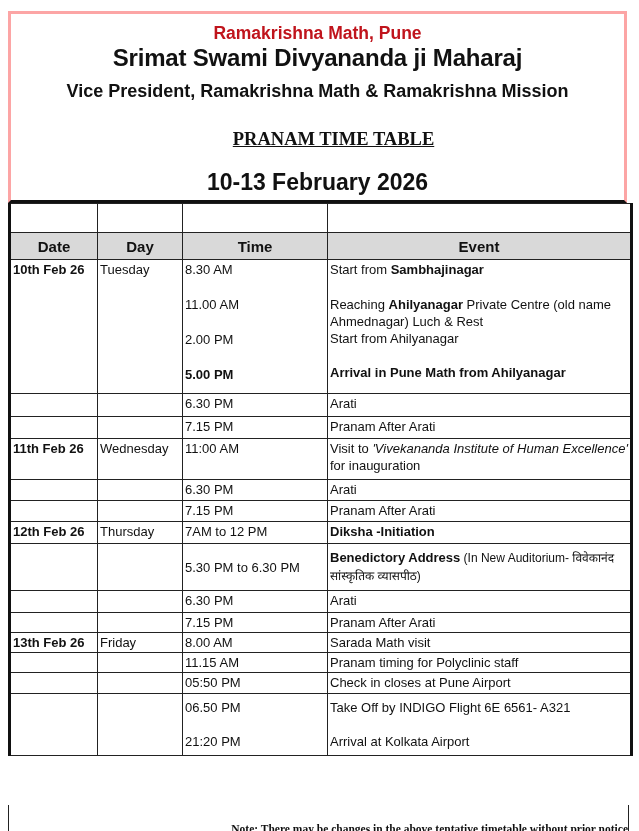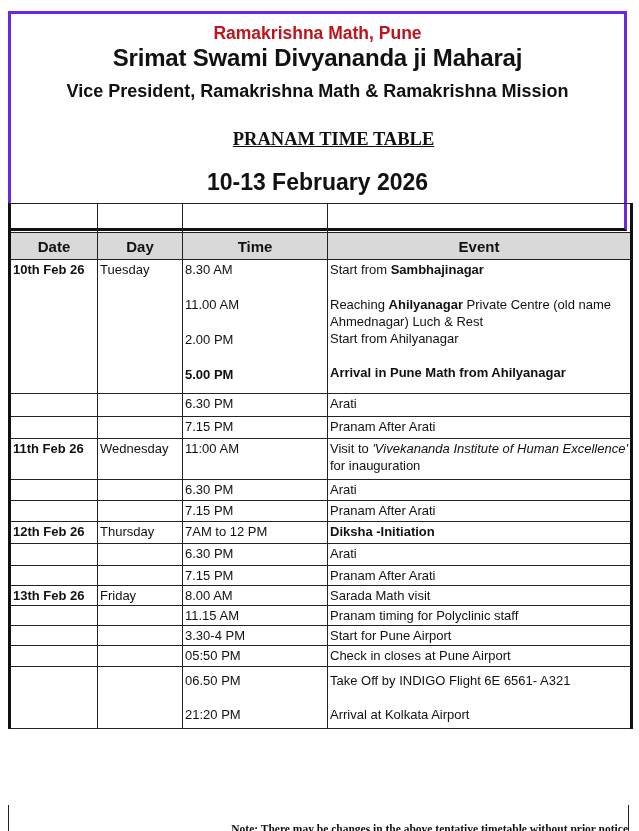--- a/index.html
+++ b/index.html
@@ -1,17 +1,17 @@
 <!DOCTYPE html>
 <html><head>
 <meta charset="utf-8">
 <style>
   html, body { margin: 0; padding: 0; background: #ffffff; }
   body { width: 639px; height: 831px; position: relative; overflow: hidden; font-family: "Liberation Sans", sans-serif; color: #111; }
-  .frame { position: absolute; left: 8px; top: 11px; width: 619px; height: 220px; border: 3px solid #6d28d9; border-bottom: 3px solid #111; box-sizing: border-box; }
+  .frame { position: absolute; left: 8px; top: 11px; width: 619px; height: 192px; border: 3px solid #fca5a5; border-bottom: 3px solid #111; box-sizing: border-box; }
   .hdr { position: absolute; left: 0; width: 100%; text-align: center; }
   .org { top: 9px; color: #c0141c; font-weight: bold; font-size: 17.5px; }
   .name { top: 30px; font-weight: bold; font-size: 24px; letter-spacing: -0.2px; }
   .role { top: 67px; font-weight: bold; font-size: 18px; }
   .place { top: 93px; font-weight: bold; font-size: 15px; }
   .tt { top: 115px; font-family: "Liberation Serif", serif; font-weight: bold; font-size: 18.5px; margin-left: 16px; }
   .tt span { text-decoration: underline; }
   .dates { top: 155px; font-weight: bold; font-size: 23px; }
 
   table.sched { position: absolute; left: 8px; top: 203px; width: 625px; border-collapse: collapse; table-layout: fixed; border-left: 3px solid #111; border-right: 3px solid #111; }
@@ -107,20 +107,26 @@
     <td>7.15 PM</td>
     <td>Pranam After Arati</td>
   </tr>
 
   <tr style="height:22px">
     <td class="date">12th Feb 26</td>
     <td>Thursday</td>
     <td>7AM to 12 PM</td>
     <td class="b">Diksha -Initiation</td>
   </tr>
+  <tr style="height:47px">
+    <td class="date"></td>
+    <td></td>
+    <td style="vertical-align:middle">5.30 PM to 6.30 PM</td>
+    <td style="vertical-align:middle"><span class="b">Benedictory Address</span><span class="sm"> (In New Auditorium- विवेकानंद सांस्कृतिक व्यासपीठ)</span></td>
+  </tr>
   <tr style="height:22px">
     <td class="date"></td>
     <td></td>
     <td>6.30 PM</td>
     <td>Arati</td>
   </tr>
   <tr style="height:20px">
     <td class="date"></td>
     <td></td>
     <td>7.15 PM</td>
@@ -132,26 +138,20 @@
     <td>Friday</td>
     <td>8.00 AM</td>
     <td>Sarada Math visit</td>
   </tr>
   <tr style="height:20px">
     <td class="date"></td>
     <td></td>
     <td>11.15 AM</td>
     <td>Pranam timing for Polyclinic staff</td>
   </tr>
-  <tr style="height:19px">
-    <td class="date"></td>
-    <td></td>
-    <td>3.30-4 PM</td>
-    <td>Start for Pune Airport</td>
-  </tr>
   <tr style="height:21px">
     <td class="date"></td>
     <td></td>
     <td>05:50 PM</td>
     <td>Check in closes at Pune Airport</td>
   </tr>
   <tr style="height:62px">
     <td class="date"></td>
     <td></td>
     <td style="padding-top:5px">

